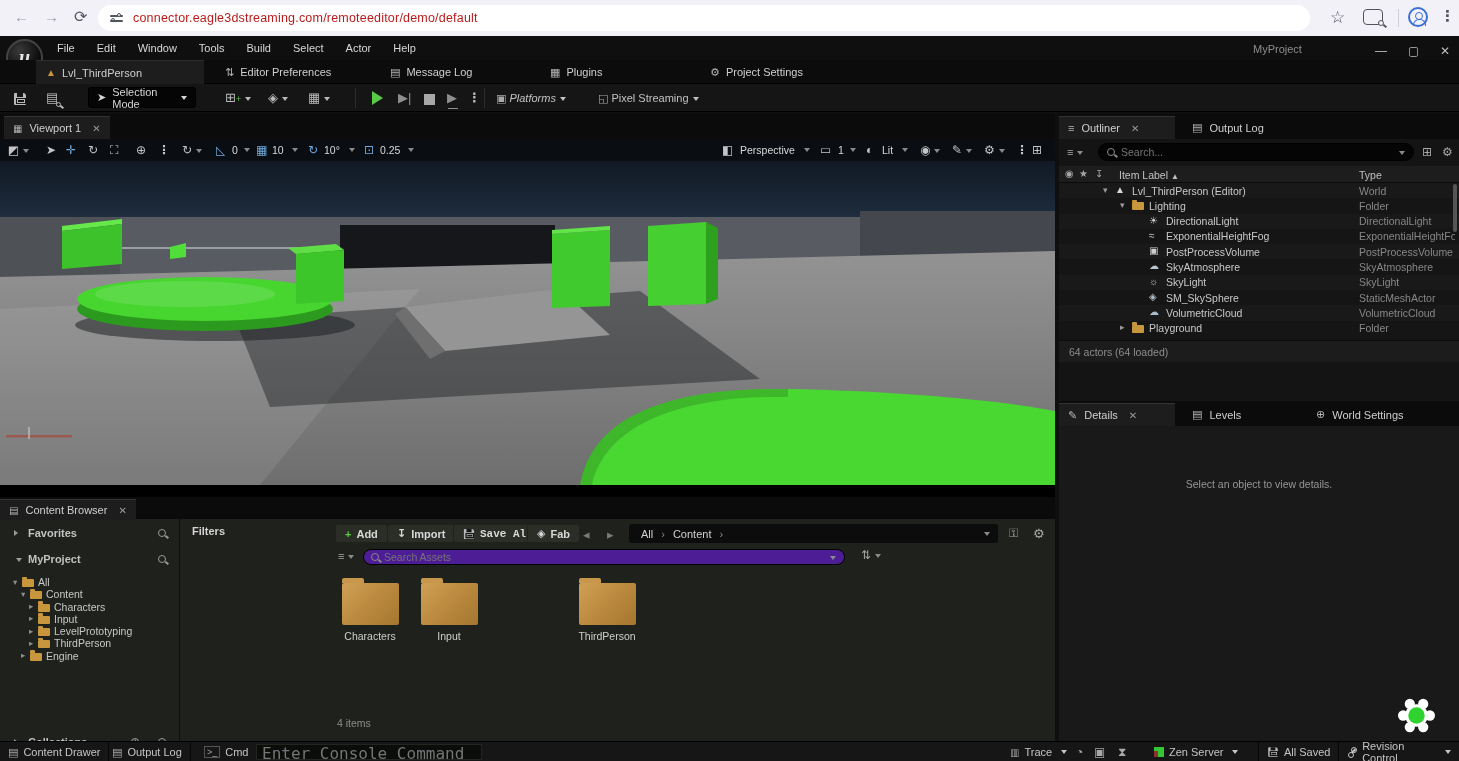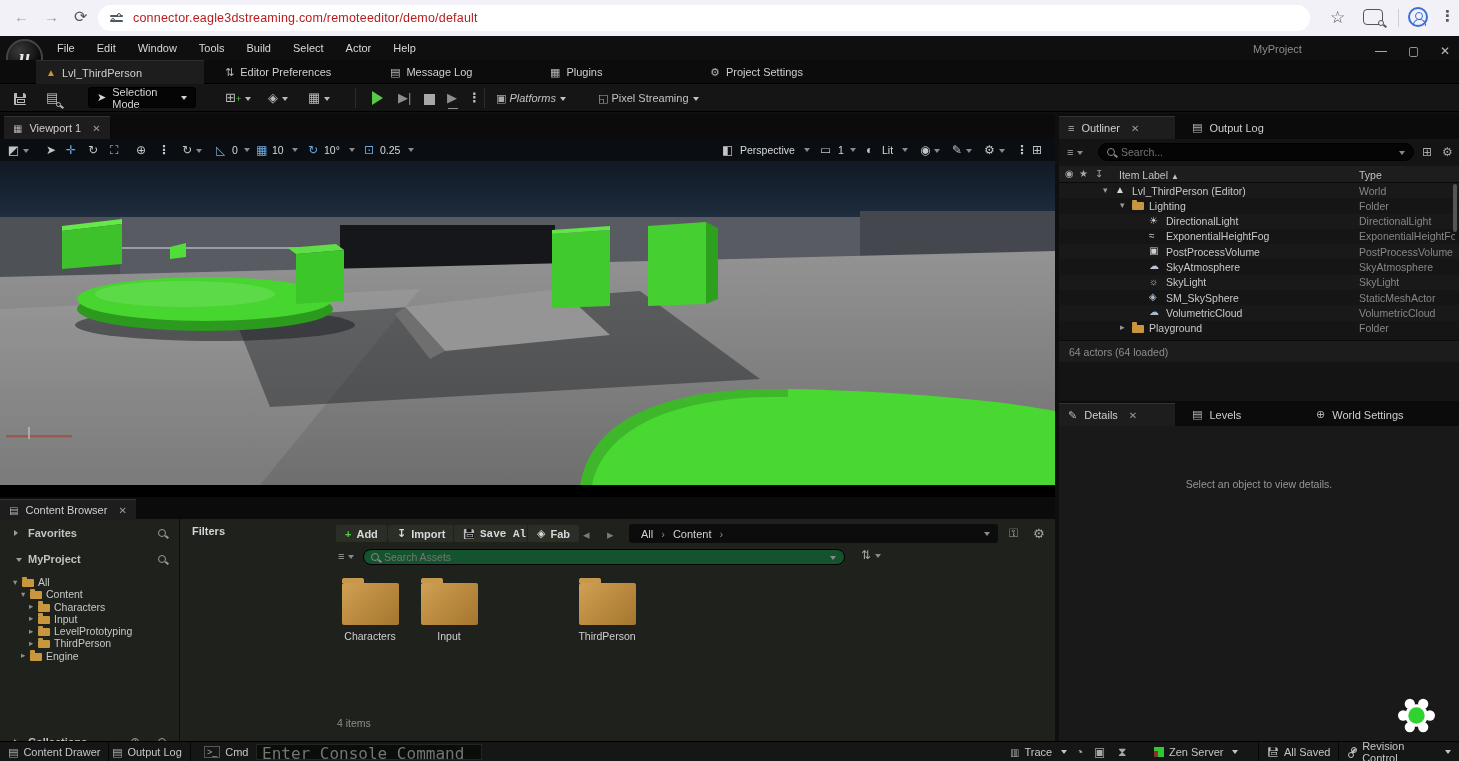--- a/index.html
+++ b/index.html
@@ -87,21 +87,21 @@
   #cb-left { position:absolute; left:0; top:22px; width:180px; height:222px; border-right:1px solid #0e0f0c; }
   .cb-sec { position:absolute; left:0; width:180px; height:22px; font-size:11px; color:#d0d0d0; }
   .cb-row { position:relative; height:12.3px; font-size:10.5px; color:#cscsc; color:#c8c8c8; white-space:nowrap; }
   .cb-caret { position:absolute; top:0.5px; color:#8e8e8e; font-size:8.5px; }
   #cb-filters { position:absolute; left:184px; top:22px; width:148px; height:222px; }
   .fpill { position:relative; margin:0 6px 4.5px 6px; height:16.5px; border:1px solid #3b3d36; border-radius:8px; font-size:10.5px; color:#787878; line-height:15px; padding-left:10px; overflow:hidden; }
   .fpill::before { content:''; position:absolute; left:2px; top:2px; bottom:2px; width:2.5px; background:#4a4c44; border-radius:2px; }
   #cb-main { position:absolute; left:333px; top:22px; width:722px; height:222px; }
   .cbtn { position:absolute; top:5px; height:19px; background:#2b2d27; border:1px solid #202218; border-radius:3px; color:#d8d8d8; font-size:11px; font-weight:bold; display:flex; align-items:center; gap:5px; padding:0 9px; cursor:pointer; }
   #crumbbar { position:absolute; left:296px; top:5px; width:369px; height:19px; background:#0c0c0c; border-radius:3px; display:flex; align-items:center; font-size:11px; color:#d0d0d0; padding:0 8px; cursor:pointer; }
-  #cbsearch { position:absolute; left:30px; top:30px; width:482px; height:16px; background:#14532d; border:1px solid #000; border-radius:8px; }
+  #cbsearch { position:absolute; left:30px; top:30px; width:482px; height:16px; background:#4c1d95; border:1px solid #000; border-radius:8px; }
   #cbsearch input { position:absolute; left:20px; top:1px; width:420px; height:12px; background:transparent; border:none; outline:none; color:#aaa; font-size:10.5px; font-family:inherit; }
   .tile { position:absolute; width:74px; text-align:center; cursor:pointer; }
   .bigfold { position:relative; margin:0 auto; width:57px; height:42px; border-radius:2px; background:linear-gradient(135deg,#cfa055 0%,#bd8c41 45%,#a4762f 100%); }
   .bigfold::before { content:''; position:absolute; top:-5px; left:0; width:22px; height:5px; border-radius:2px 2px 0 0; background:#c7984c; }
   .tile .lbl { margin-top:6px; font-size:10.5px; color:#cfcfcf; line-height:1.1; }
   
   #statusbar { position:absolute; left:0; top:705px; width:1459px; height:20px; background:#161616; border-top:1px solid #000; }
   .sb-item { position:absolute; top:0; height:20px; display:flex; align-items:center; gap:5px; font-size:11px; color:#c5c5c5; padding:0 8px; cursor:pointer; border-right:1px solid #060606; }
   .sb-plain { border-right:none; }
   #console { position:absolute; left:256px; top:2px; width:226px; height:16px; background:#0a0d09; border:1px solid #23251f; }

